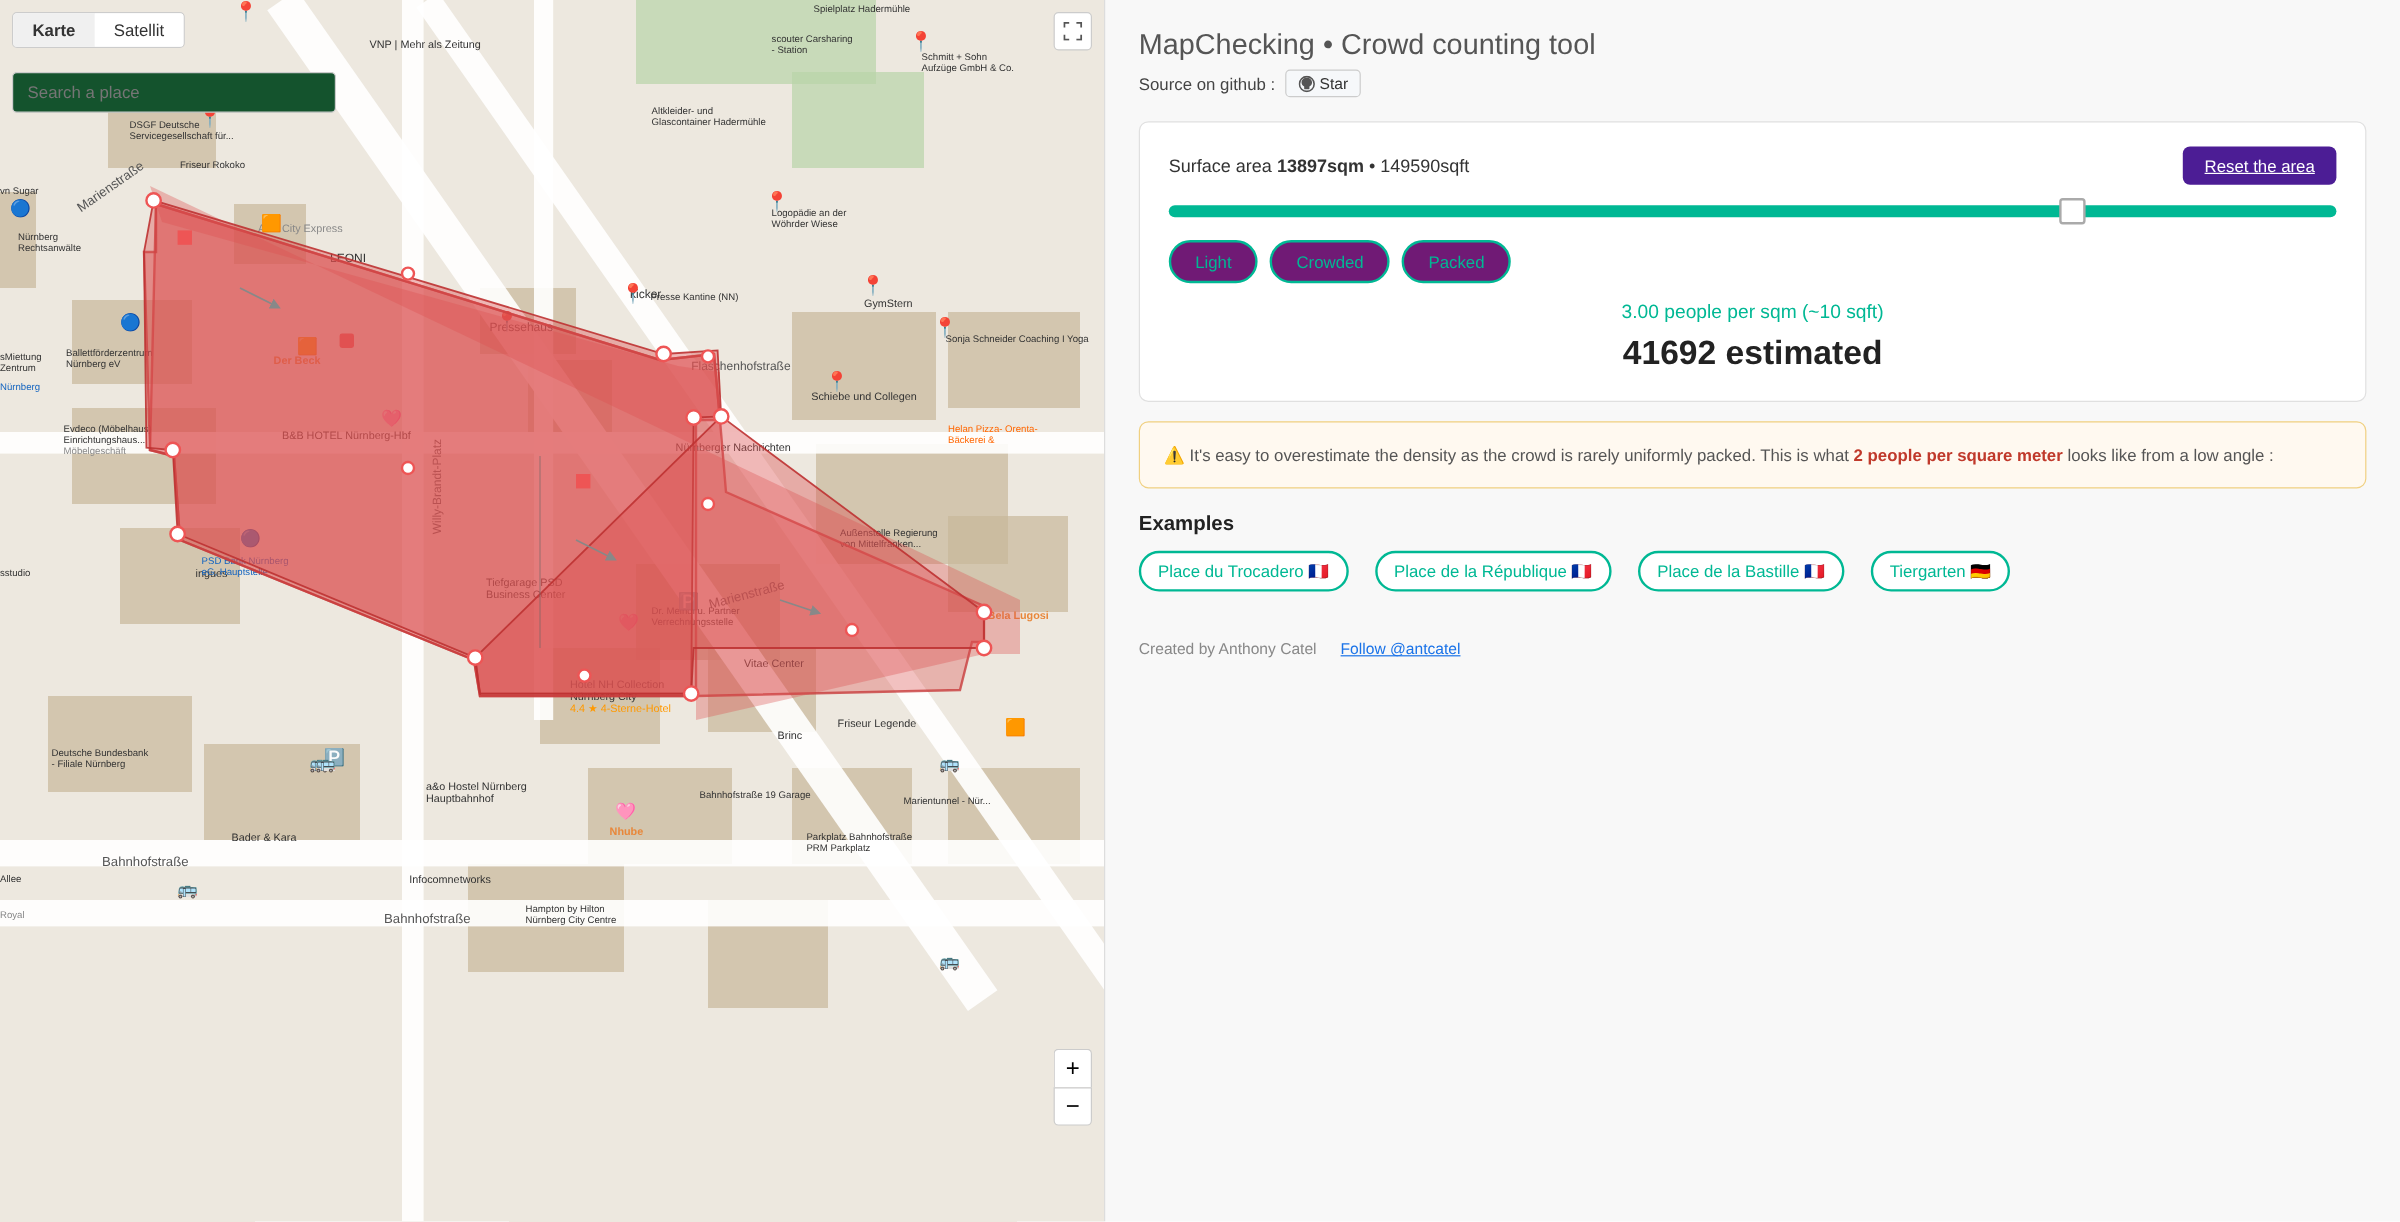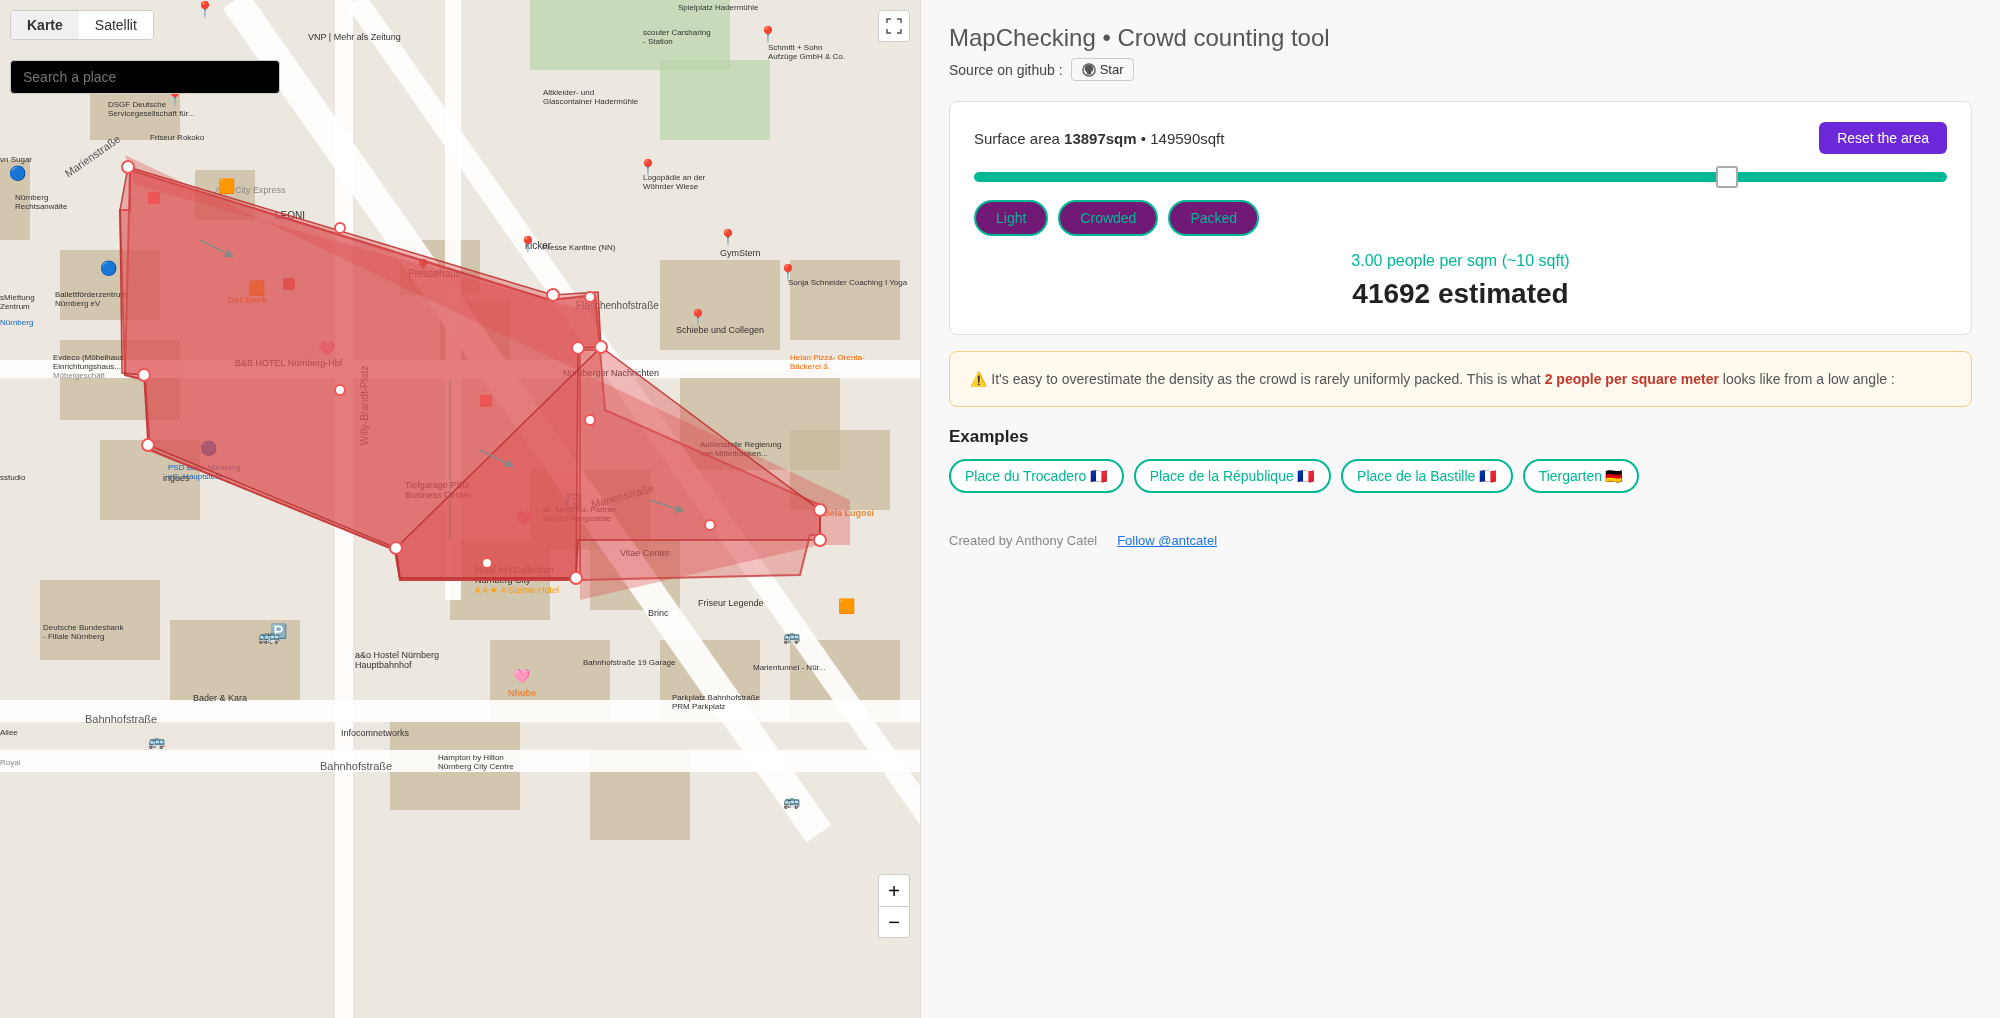--- a/index.html
+++ b/index.html
@@ -61,21 +61,21 @@
       top: 60px;
       left: 10px;
       z-index: 10;
     }
     .map-search input {
       width: 270px;
       padding: 8px 12px;
       border: 1px solid #ccc;
       border-radius: 4px;
       font-size: 14px;
-      background: #000000;
+      background: #14532d;
       color: #999;
     }
 
     
     .map-zoom {
       position: absolute;
       bottom: 80px;
       right: 10px;
       display: flex;
       flex-direction: column;
@@ -177,27 +177,28 @@
       justify-content: space-between;
       margin-bottom: 14px;
     }
 
     .surface-label {
       font-size: 15px;
       color: #333;
     }
 
     .reset-btn {
-      background: #6d28d9;
+      background: #4c1d95;
       color: white;
       border: none;
       border-radius: 6px;
       padding: 8px 18px;
       font-size: 14px;
       cursor: pointer;
+      text-decoration: underline;
     }
 
     .density-label {
       font-size: 15px;
       color: #333;
       margin-bottom: 12px;
     }
     .density-link {
       color: #1a73e8;
       text-decoration: underline;
@@ -265,21 +266,21 @@
     .examples-title {
       font-size: 17px;
       font-weight: bold;
       color: #222;
       margin-bottom: 12px;
     }
 
     .examples-grid {
       display: flex;
       flex-wrap: wrap;
-      gap: 10px;
+      gap: 22px;
       align-items: center;
     }
     .example-btn {
       padding: 7px 14px;
       border: 2px solid #00b894;
       border-radius: 20px;
       background: white;
       color: #00b894;
       font-size: 14px;
       cursor: pointer;

